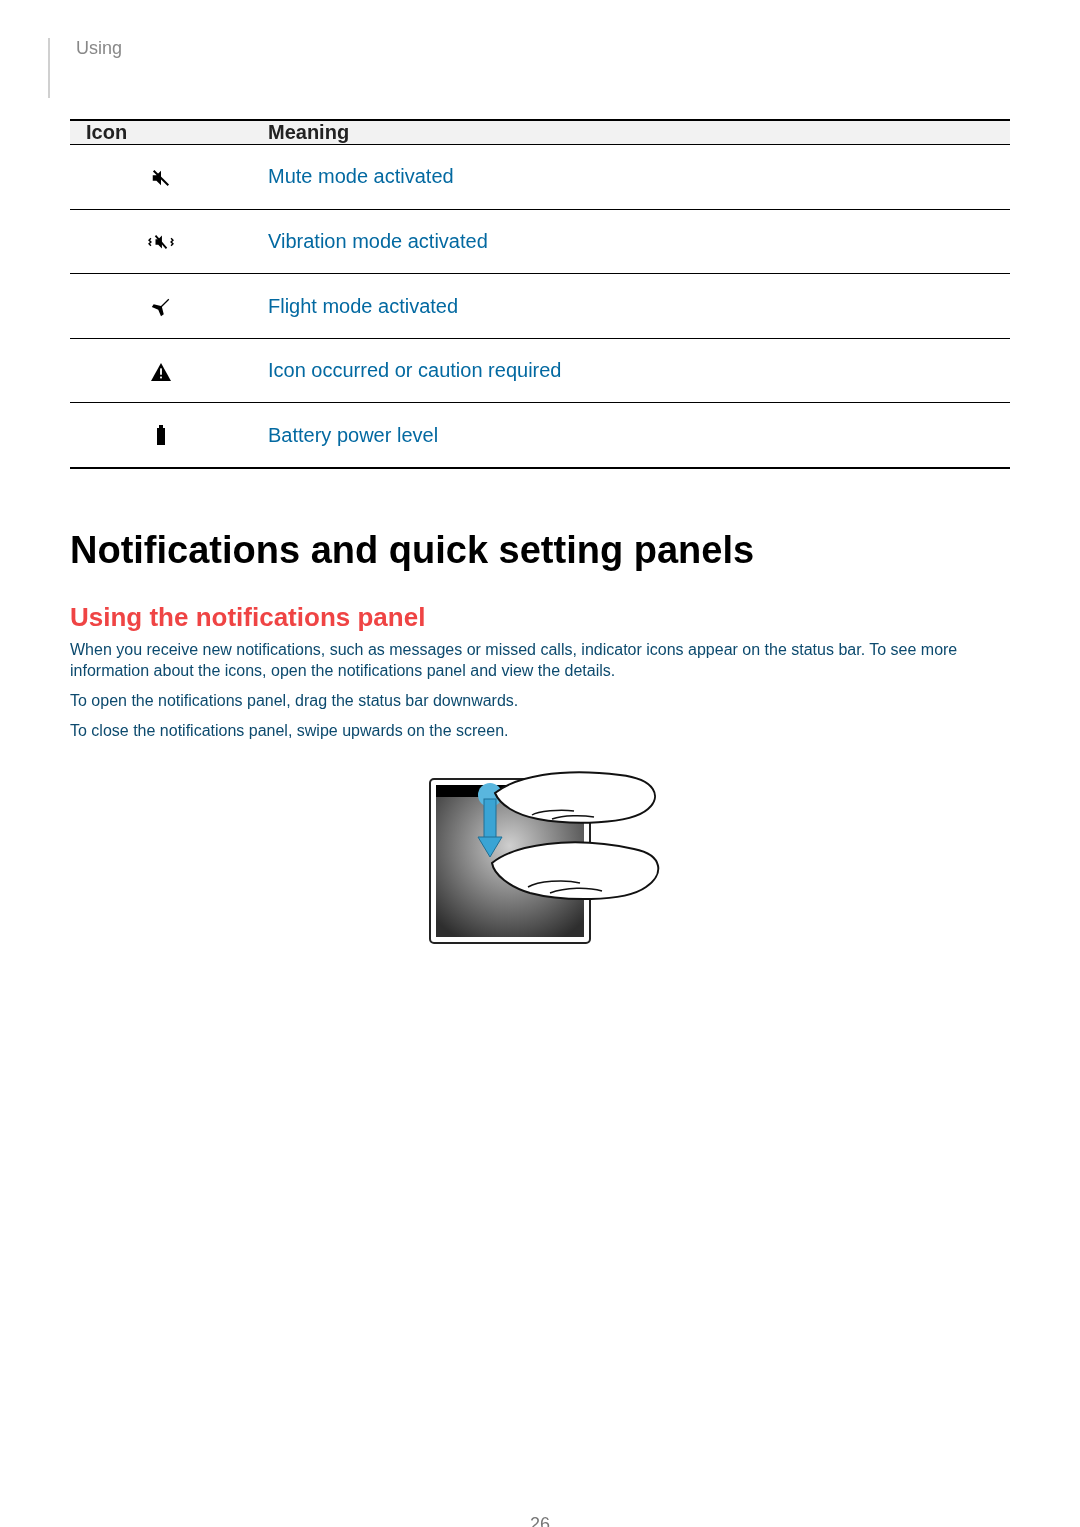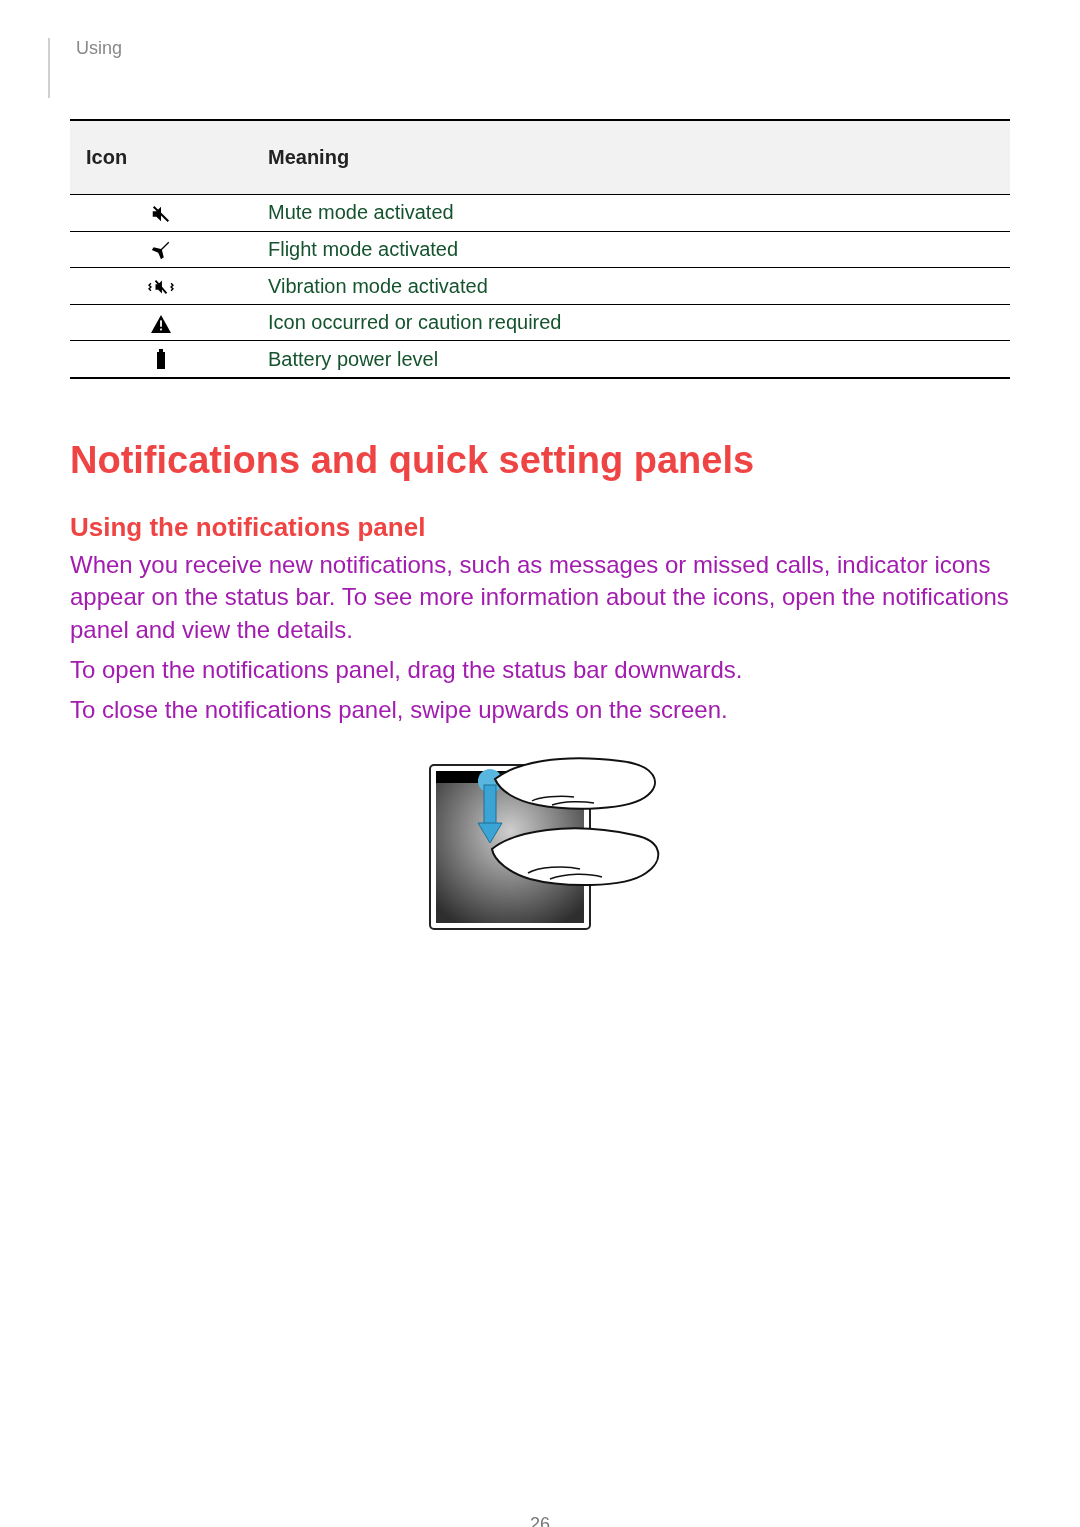--- a/index.html
+++ b/index.html
@@ -35,51 +35,51 @@
     margin-top: 60px;
     font-size: 20px;
   }
   table.icon-table th {
     text-align: left;
     font-weight: 700;
     color: #222;
     background: #f2f2f2;
     border-top: 2px solid #000;
     border-bottom: 1px solid #000;
-    padding: 25px 16px;
+    padding: 0 16px;
   }
   table.icon-table td {
     border-bottom: 1px solid #000;
-    padding: 6px 16px;
-    color: #14532d;
+    padding: 20px 16px;
+    color: #0369a1;
   }
   table.icon-table tr:last-child td {
     border-bottom: 2px solid #000;
   }
   .col-icon { width: 150px; text-align: center; }
   .col-meaning { }
   .icon-cell { text-align: center; }
   .icon-cell svg { vertical-align: middle; }
 
   h1.main-heading {
     font-size: 38px;
     font-weight: 700;
-    color: #ef4444;
+    color: #000000;
     margin: 60px 0 8px 0;
   }
   h2.sub-heading {
     font-size: 26px;
     font-weight: 700;
     color: #ef4444;
     margin: 30px 0 6px 0;
   }
   p.body-text {
-    font-size: 24px;
+    font-size: 16px;
     line-height: 1.35;
-    color: #a21caf;
+    color: #0c4a6e;
     margin: 6px 0 8px 0;
   }
 
   .illustration {
     margin: 30px auto 0 auto;
     width: 240px;
     height: 180px;
     display: block;
   }
 
@@ -115,39 +115,39 @@
               <path d="M3 9v6h4l5 5V4L7 9H3z" fill="#000"></path>
               <line x1="4" y1="4" x2="20" y2="20" stroke="#000" stroke-width="2.2"></line>
             </svg>
           </span>
         </td>
         <td>Mute mode activated</td>
       </tr>
       <tr>
         <td class="icon-cell">
           <span>
-            <svg width="22" height="22" viewBox="0 0 24 24">
-              <path d="M21 4 L13 12 L15 20 L12 22 L9 15 L2 12 L4 9 L12 11 L20 3 Z" fill="#000"></path>
-            </svg>
-          </span>
-        </td>
-        <td>Flight mode activated</td>
-      </tr>
-      <tr>
-        <td class="icon-cell">
-          <span>
             <svg width="28" height="22" viewBox="0 0 30 24">
               <path d="M9 9v6h3l4 4V5l-4 4H9z" fill="#000"></path>
               <line x1="9" y1="5" x2="21" y2="19" stroke="#000" stroke-width="2"></line>
               <path d="M4 8 L2 10 L4 12 L2 14 L4 16" stroke="#000" stroke-width="1.6" fill="none"></path>
               <path d="M26 8 L28 10 L26 12 L28 14 L26 16" stroke="#000" stroke-width="1.6" fill="none"></path>
             </svg>
           </span>
         </td>
         <td>Vibration mode activated</td>
+      </tr>
+      <tr>
+        <td class="icon-cell">
+          <span>
+            <svg width="22" height="22" viewBox="0 0 24 24">
+              <path d="M21 4 L13 12 L15 20 L12 22 L9 15 L2 12 L4 9 L12 11 L20 3 Z" fill="#000"></path>
+            </svg>
+          </span>
+        </td>
+        <td>Flight mode activated</td>
       </tr>
       <tr>
         <td class="icon-cell">
           <span>
             <svg width="22" height="20" viewBox="0 0 24 22">
               <path d="M12 1 L23 21 H1 Z" fill="#000"></path>
               <rect x="11" y="7" width="2" height="7" fill="#fff"></rect>
               <rect x="11" y="16" width="2" height="2" fill="#fff"></rect>
             </svg>
           </span>

